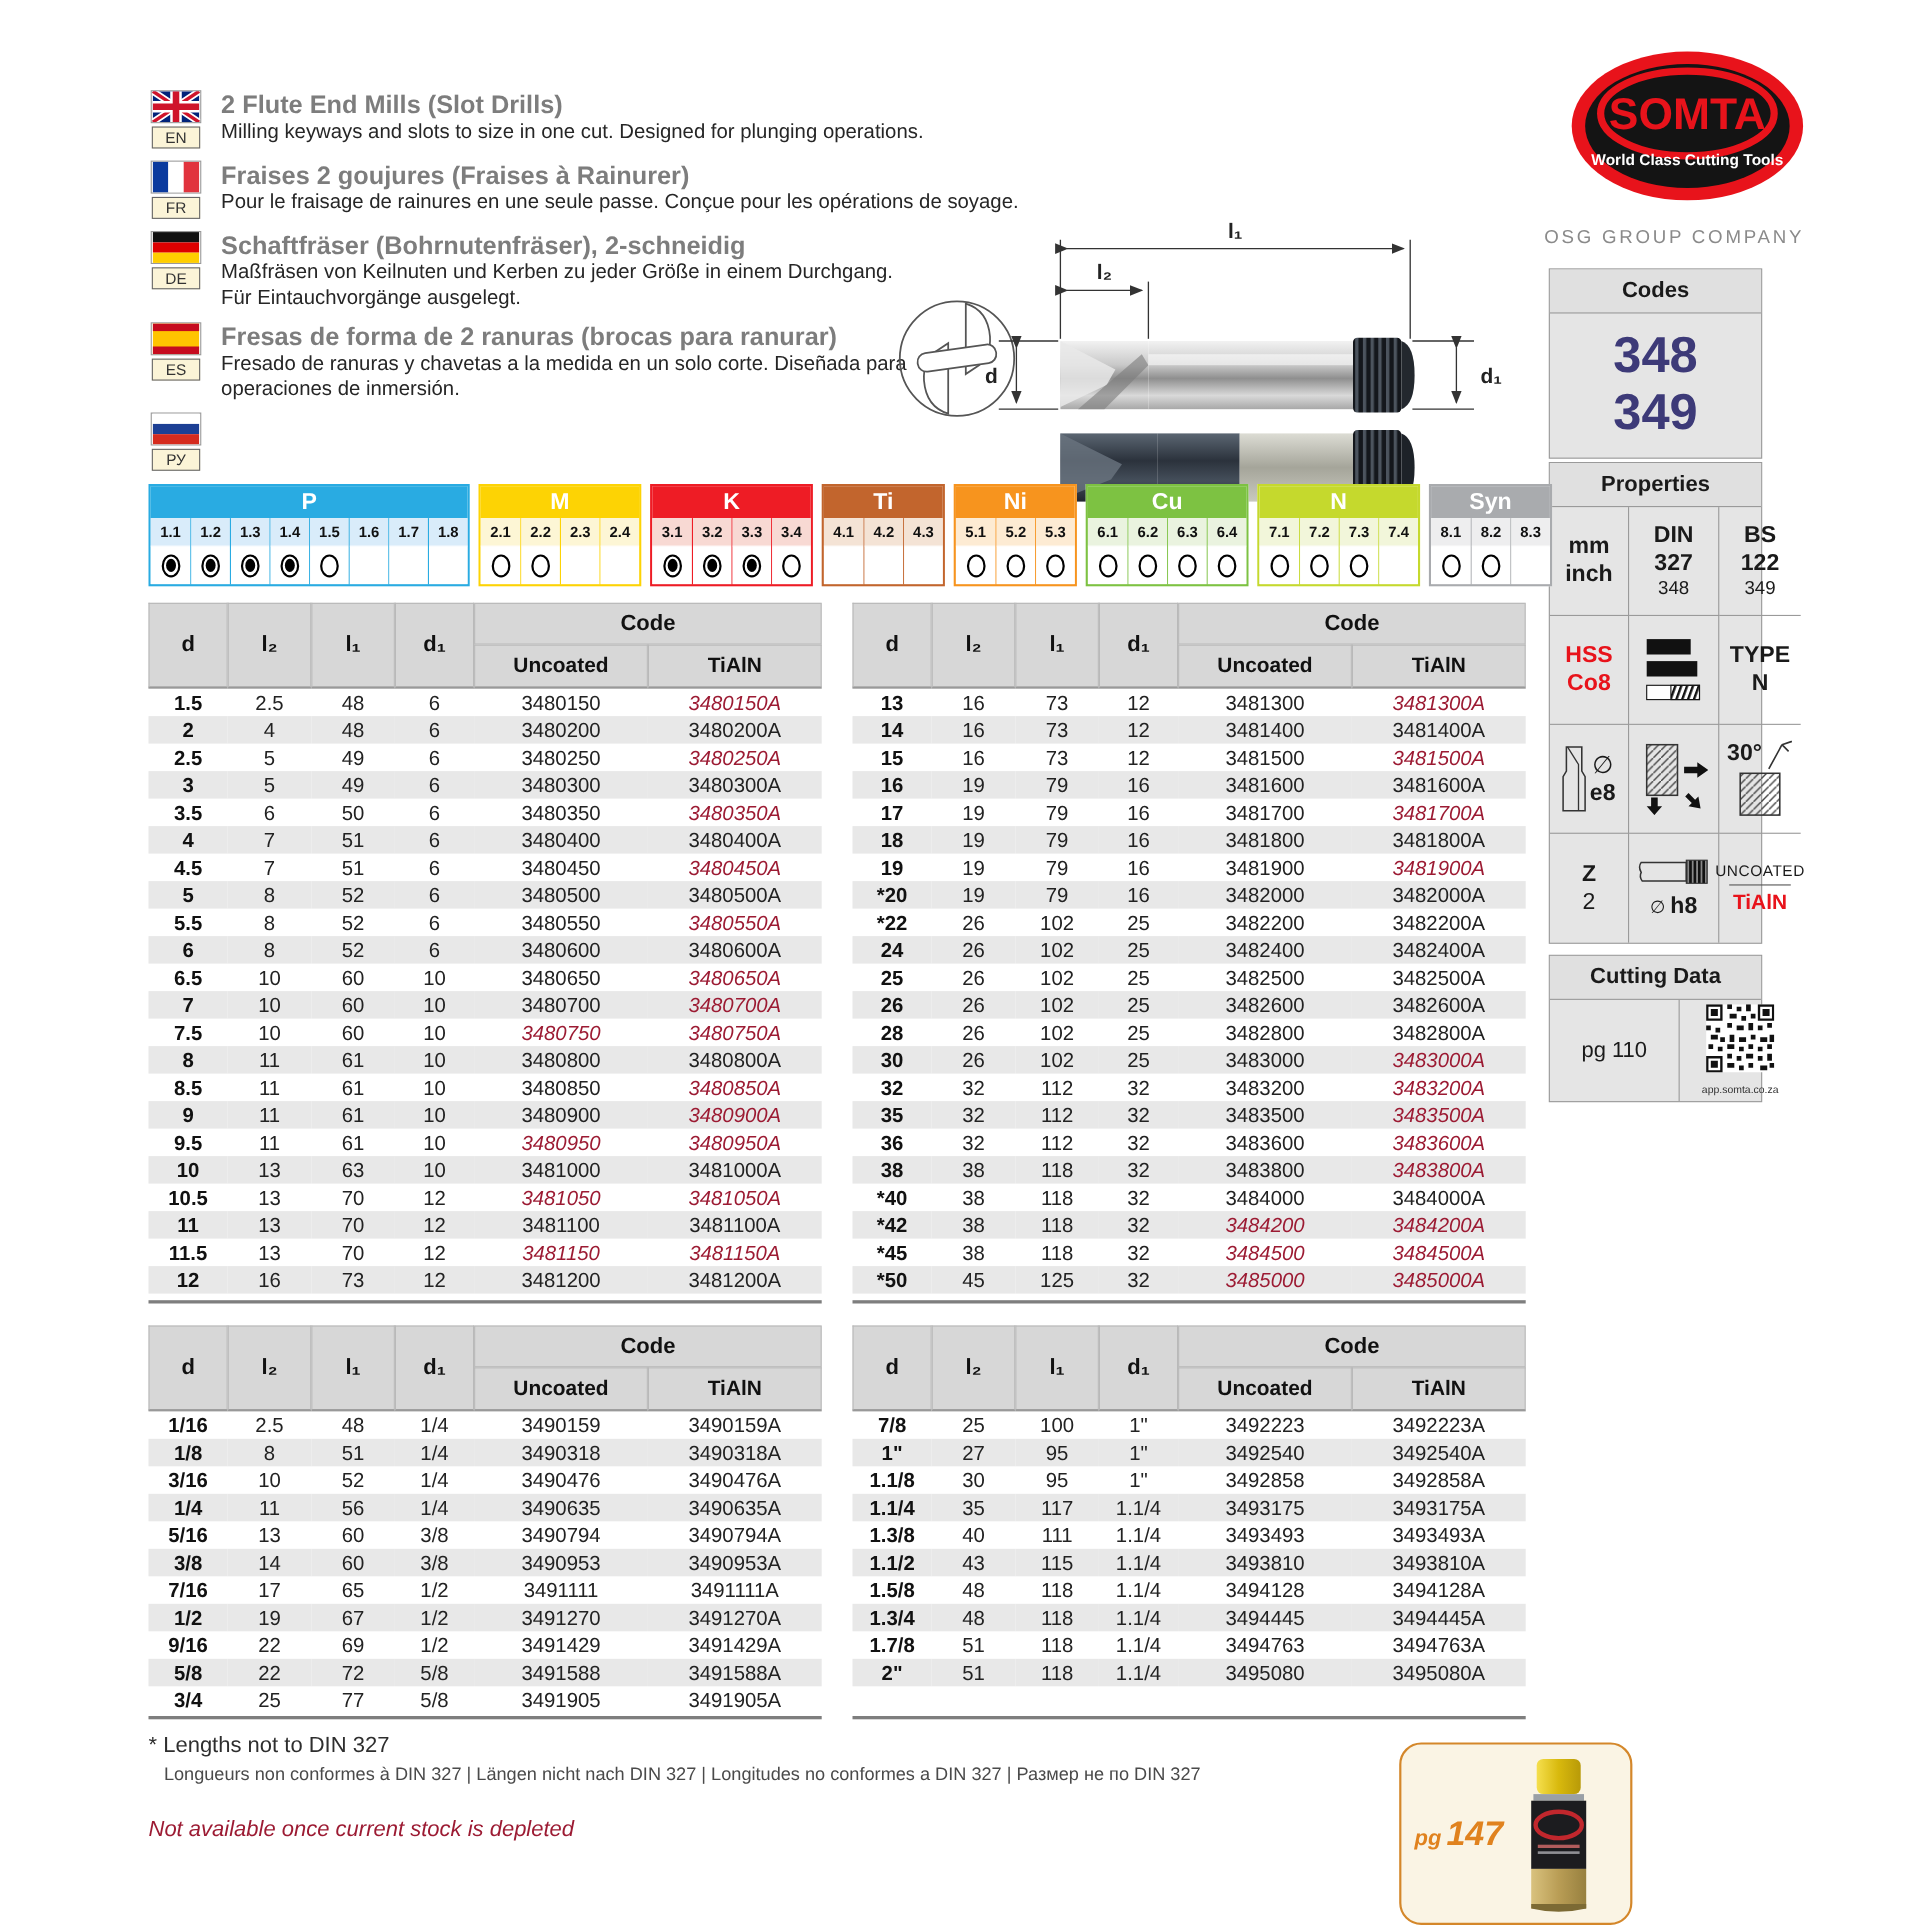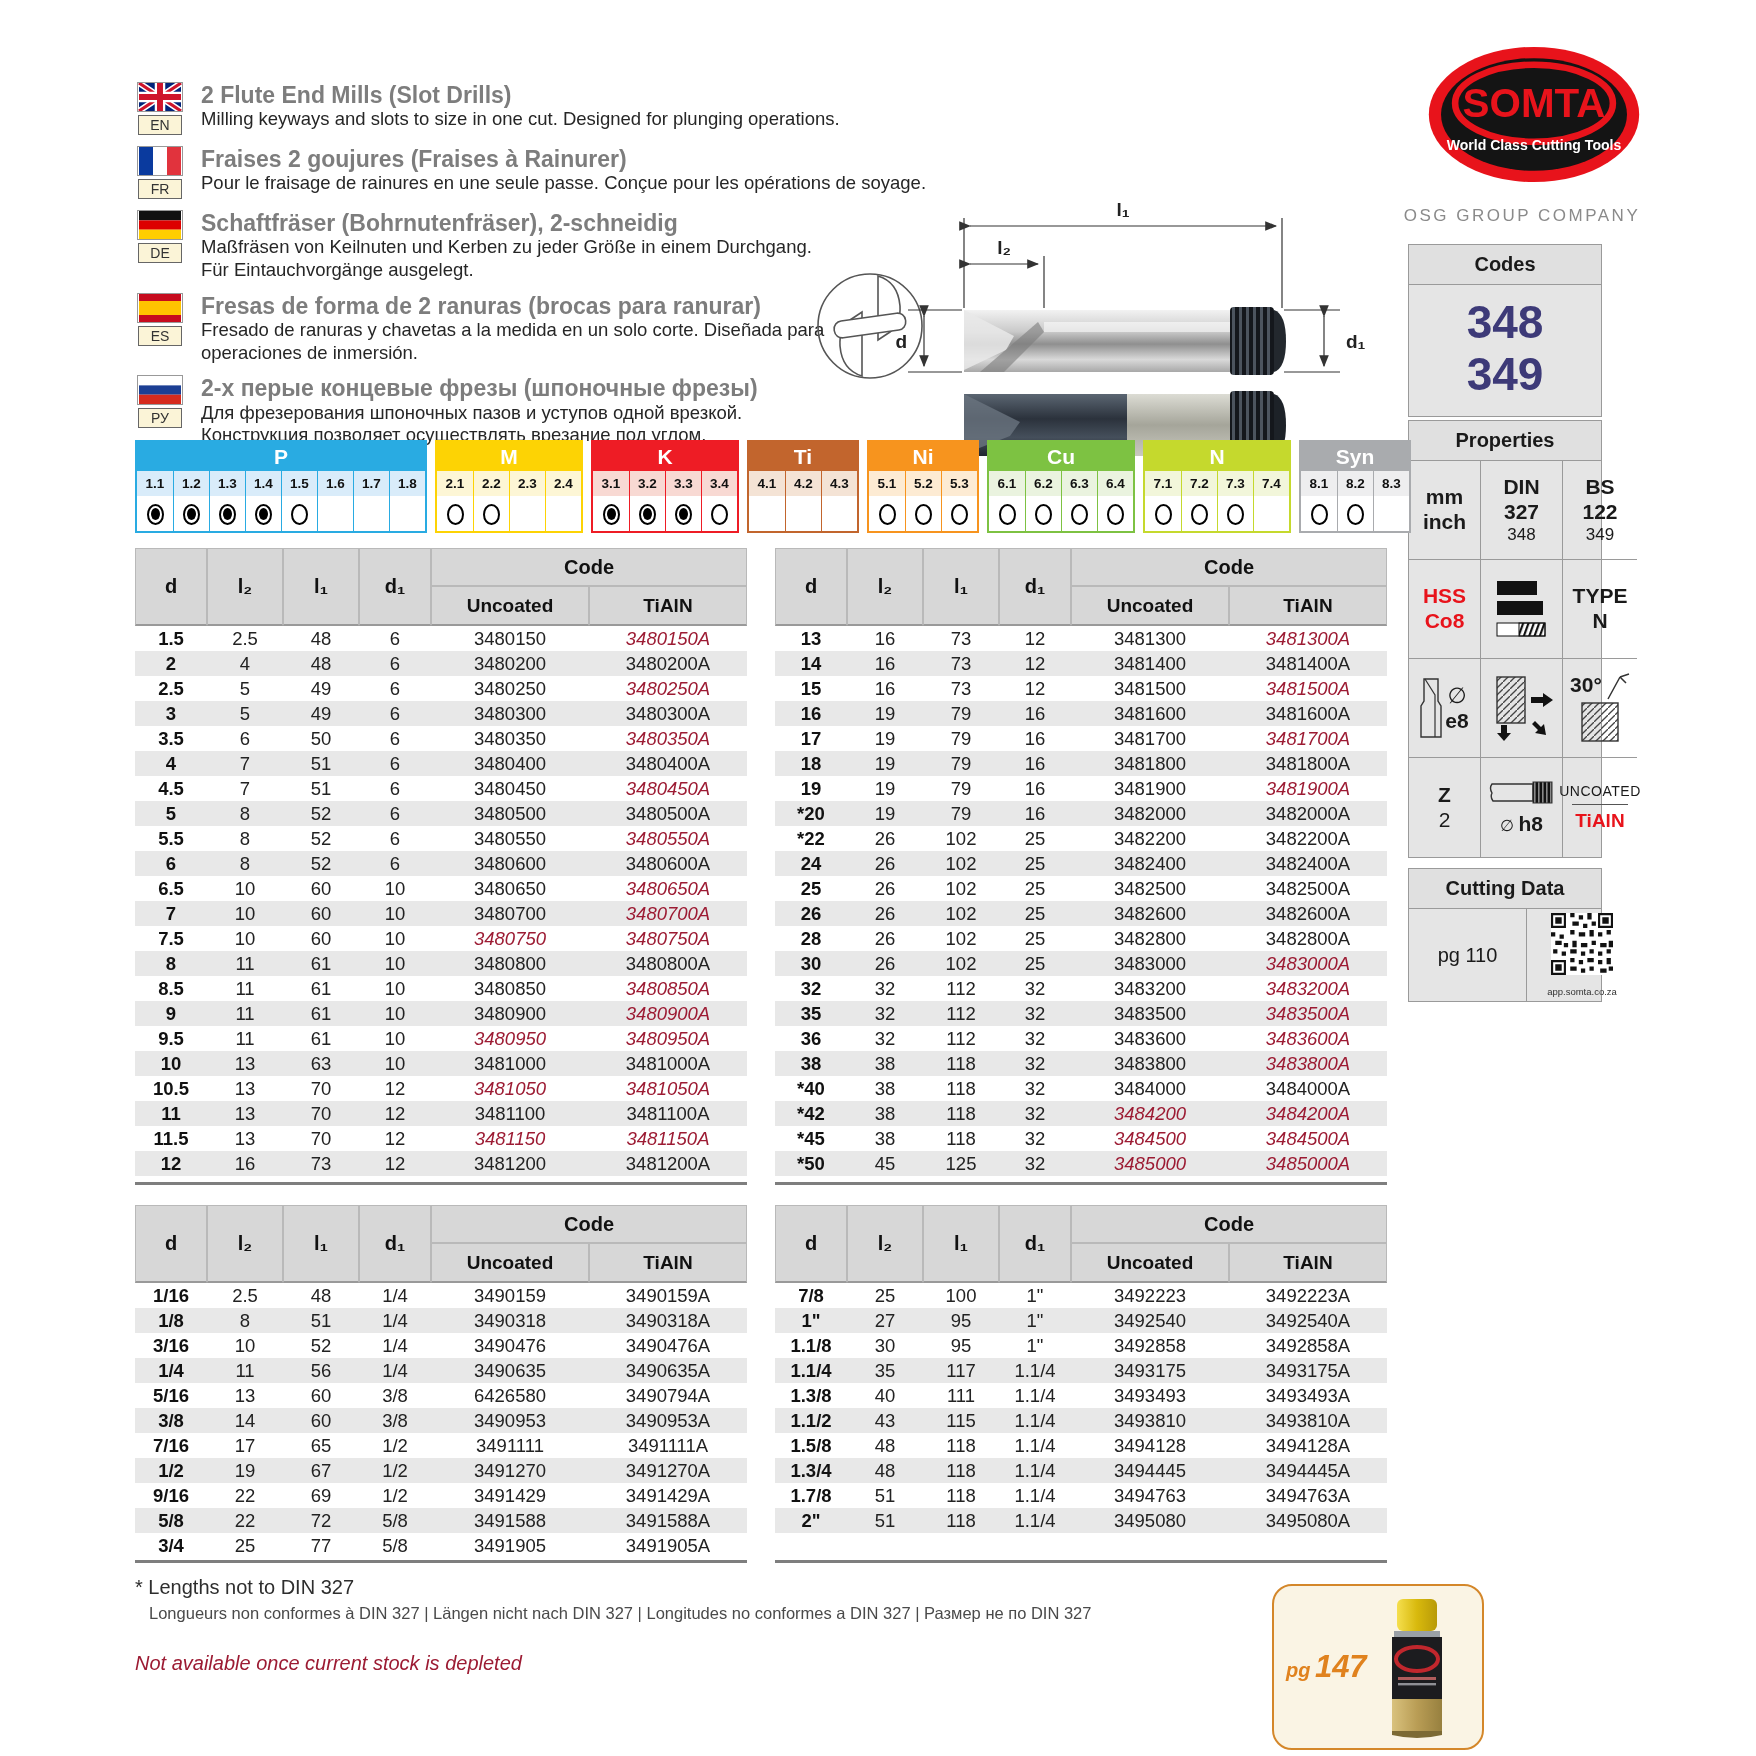--- a/index.html
+++ b/index.html
@@ -179,24 +179,20 @@
     <div class="lang-row">
       <div class="flag-col">
         <div class="flag">
           <svg viewBox="0 0 60 40">
               <rect width="60" height="40" fill="#fff"></rect>
               <rect y="13.4" width="60" height="13.3" fill="#1c3f94"></rect>
               <rect y="26.7" width="60" height="13.3" fill="#d52b1e"></rect>
             </svg>
         </div>
         <div class="lang-tag">РУ</div>
-      </div>
-      <div class="lang-text">
-        <div class="lang-title">2-х перые концевые фрезы (шпоночные фрезы)</div>
-        <div class="lang-body" style="max-width:640px;">Для фрезерования шпоночных пазов и уступов одной врезкой. Конструкция позволяет осуществлять врезание под углом.</div>
       </div>
     </div>
   </div>
 
   <div class="diagram">
     <svg width="580" height="268" viewBox="0 0 580 268">
       <defs>
         <linearGradient id="silver" x1="0" y1="0" x2="0" y2="1">
           <stop offset="0" stop-color="#f2f2f2"></stop>
             <stop offset="0.35" stop-color="#c9c9c9"></stop>
@@ -1093,21 +1089,21 @@
             <td>56</td>
             <td>1/4</td>
             <td>3490635</td>
             <td>3490635A</td>
           </tr>
           <tr>
             <td class="dcol">5/16</td>
             <td>13</td>
             <td>60</td>
             <td>3/8</td>
-            <td>6426580</td>
+            <td>3490794</td>
             <td>3490794A</td>
           </tr>
           <tr>
             <td class="dcol">3/8</td>
             <td>14</td>
             <td>60</td>
             <td>3/8</td>
             <td>3490953</td>
             <td>3490953A</td>
           </tr>

